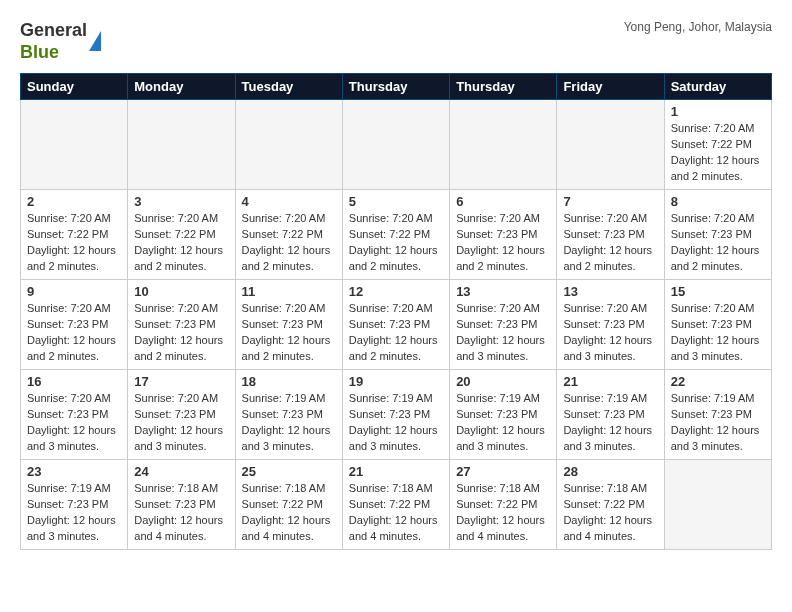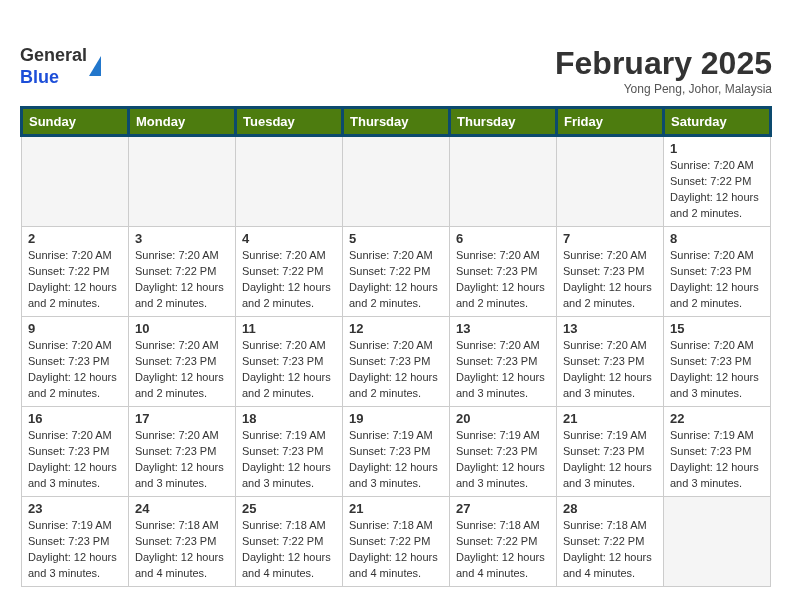--- a/index.html
+++ b/index.html
@@ -8,33 +8,32 @@
       background: #fff;
       width: 792px;
       min-height: 612px;
       padding: 20px;
     }
     .header {
       display: flex;
       justify-content: space-between;
       align-items: flex-start;
       margin-bottom: 10px;
-      margin-top: 25px;
     }
     .logo {
       display: flex;
       align-items: center;
     }
     .logo-text {
       font-size: 18px;
       font-weight: bold;
       line-height: 1.2;
     }
     .logo-text .general { color: #333; }
-    .logo-text .blue { color: #1d4ed8; }
+    .logo-text .blue { color: #4d7c0f; }
     .logo-triangle {
       width: 0;
       height: 0;
       border-left: 12px solid transparent;
       border-bottom: 20px solid #2277cc;
       margin-left: 2px;
       margin-top: -2px;
     }
     .title-block {
       text-align: right;
@@ -47,27 +46,27 @@
     .location-title {
       font-size: 12px;
       color: #555;
     }
     .calendar {
       width: 100%;
       border-collapse: collapse;
       border: 1px solid #ccc;
     }
     .calendar th {
-      background: #4d7c0f;
+      background: #0f172a;
       color: #fff;
       font-size: 13px;
       font-weight: bold;
       text-align: left;
       padding: 5px 6px;
-      border: 3px solid #0c4a6e;
+      border: 1px solid #0c4a6e;
     }
     .calendar td {
       width: 107px;
       vertical-align: top;
       padding: 4px 6px;
       border: 1px solid #ccc;
       font-size: 11px;
       color: #333;
       height: 90px;
       background: #fff;
@@ -96,21 +95,20 @@
       <div style="display:flex;align-items:center;">
         <span class="logo-text">
           <span class="general">General</span><br>
           <span class="blue">Blue</span>
         </span>
         <div class="logo-triangle"></div>
       </div>
     </div>
   </div>
   <div class="title-block">
-    <div class="month-title">February 2025</div>
     <div class="location-title">Yong Peng, Johor, Malaysia</div>
   </div>
 </div>
 
 <table class="calendar">
   <thead>
     <tr>
     <th>Sunday</th>
         <th>Monday</th>
         <th>Tuesday</th>

